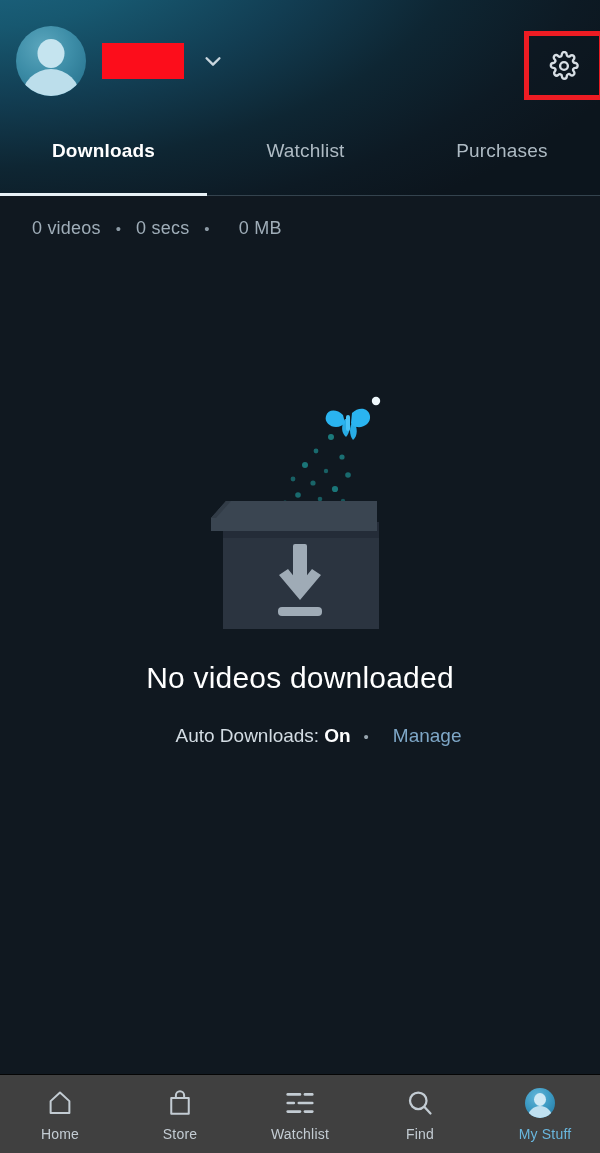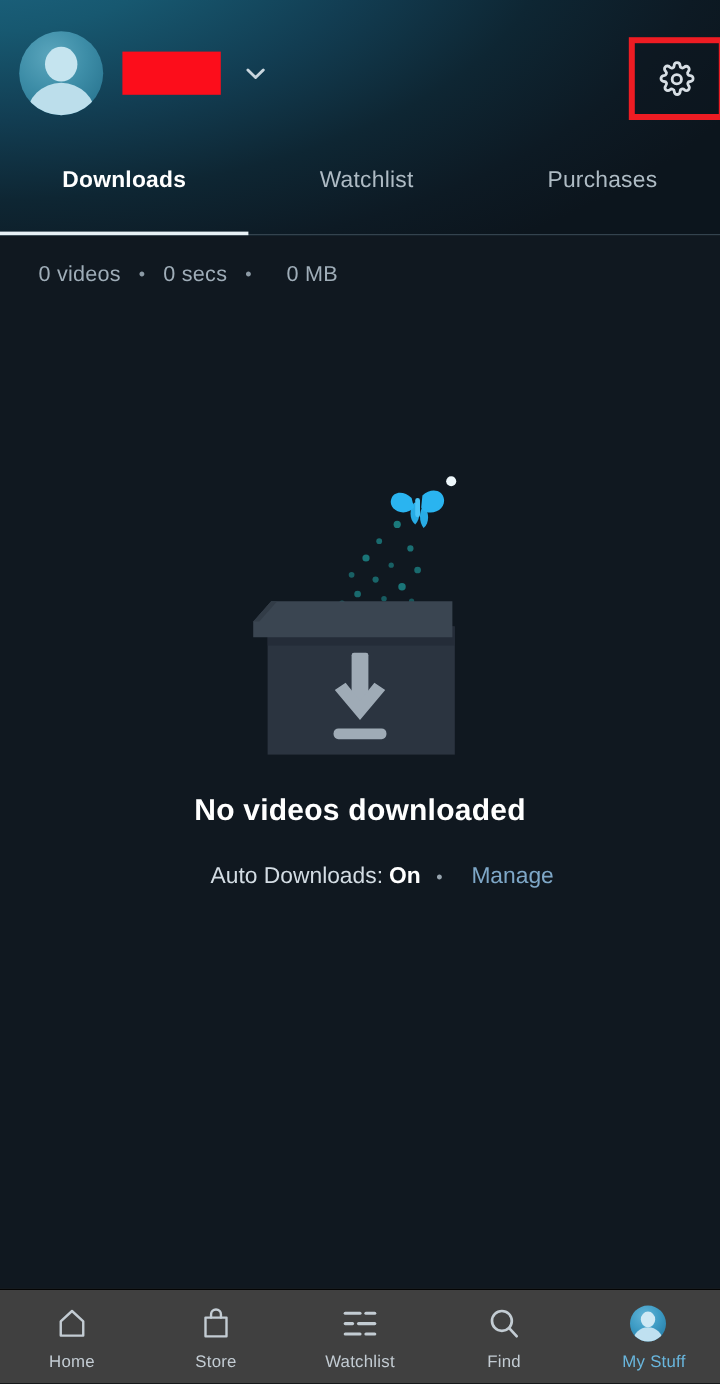--- a/index.html
+++ b/index.html
@@ -119,22 +119,22 @@
   }
   .illustration {
     position:relative;
     width:230px; height:250px;
     margin-top:140px;
   }
   .illustration svg { display:block; width:230px; height:250px; }
 
   .empty-title {
     margin-top:32px;
-    font-size:25px;
-    font-weight:bold;
+    font-size:30px;
+    font-weight:normal;
     color:#ffffff;
     letter-spacing:.2px;
   }
   .auto-row {
     margin-top:30px;
     display:flex; align-items:center;
     font-size:19px;
     color:#d3dce3;
     margin-left:37px;
   }

